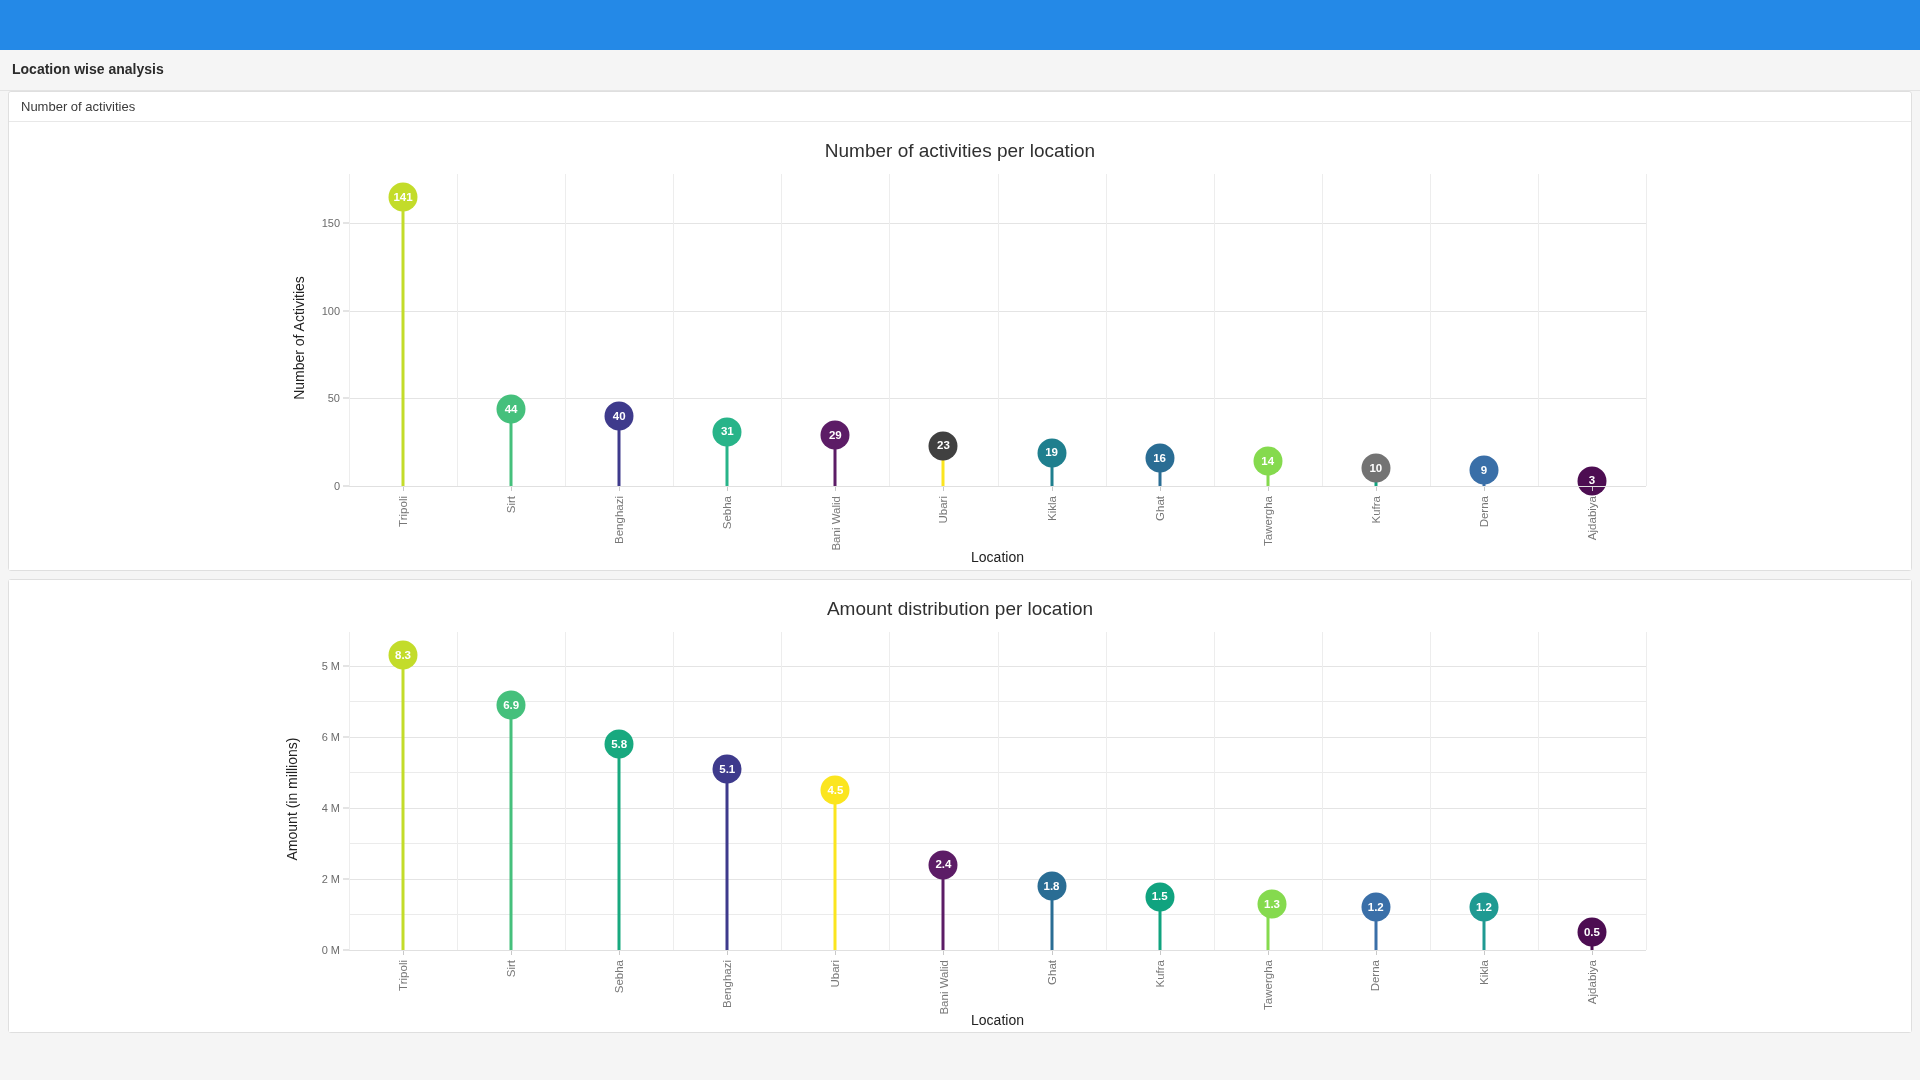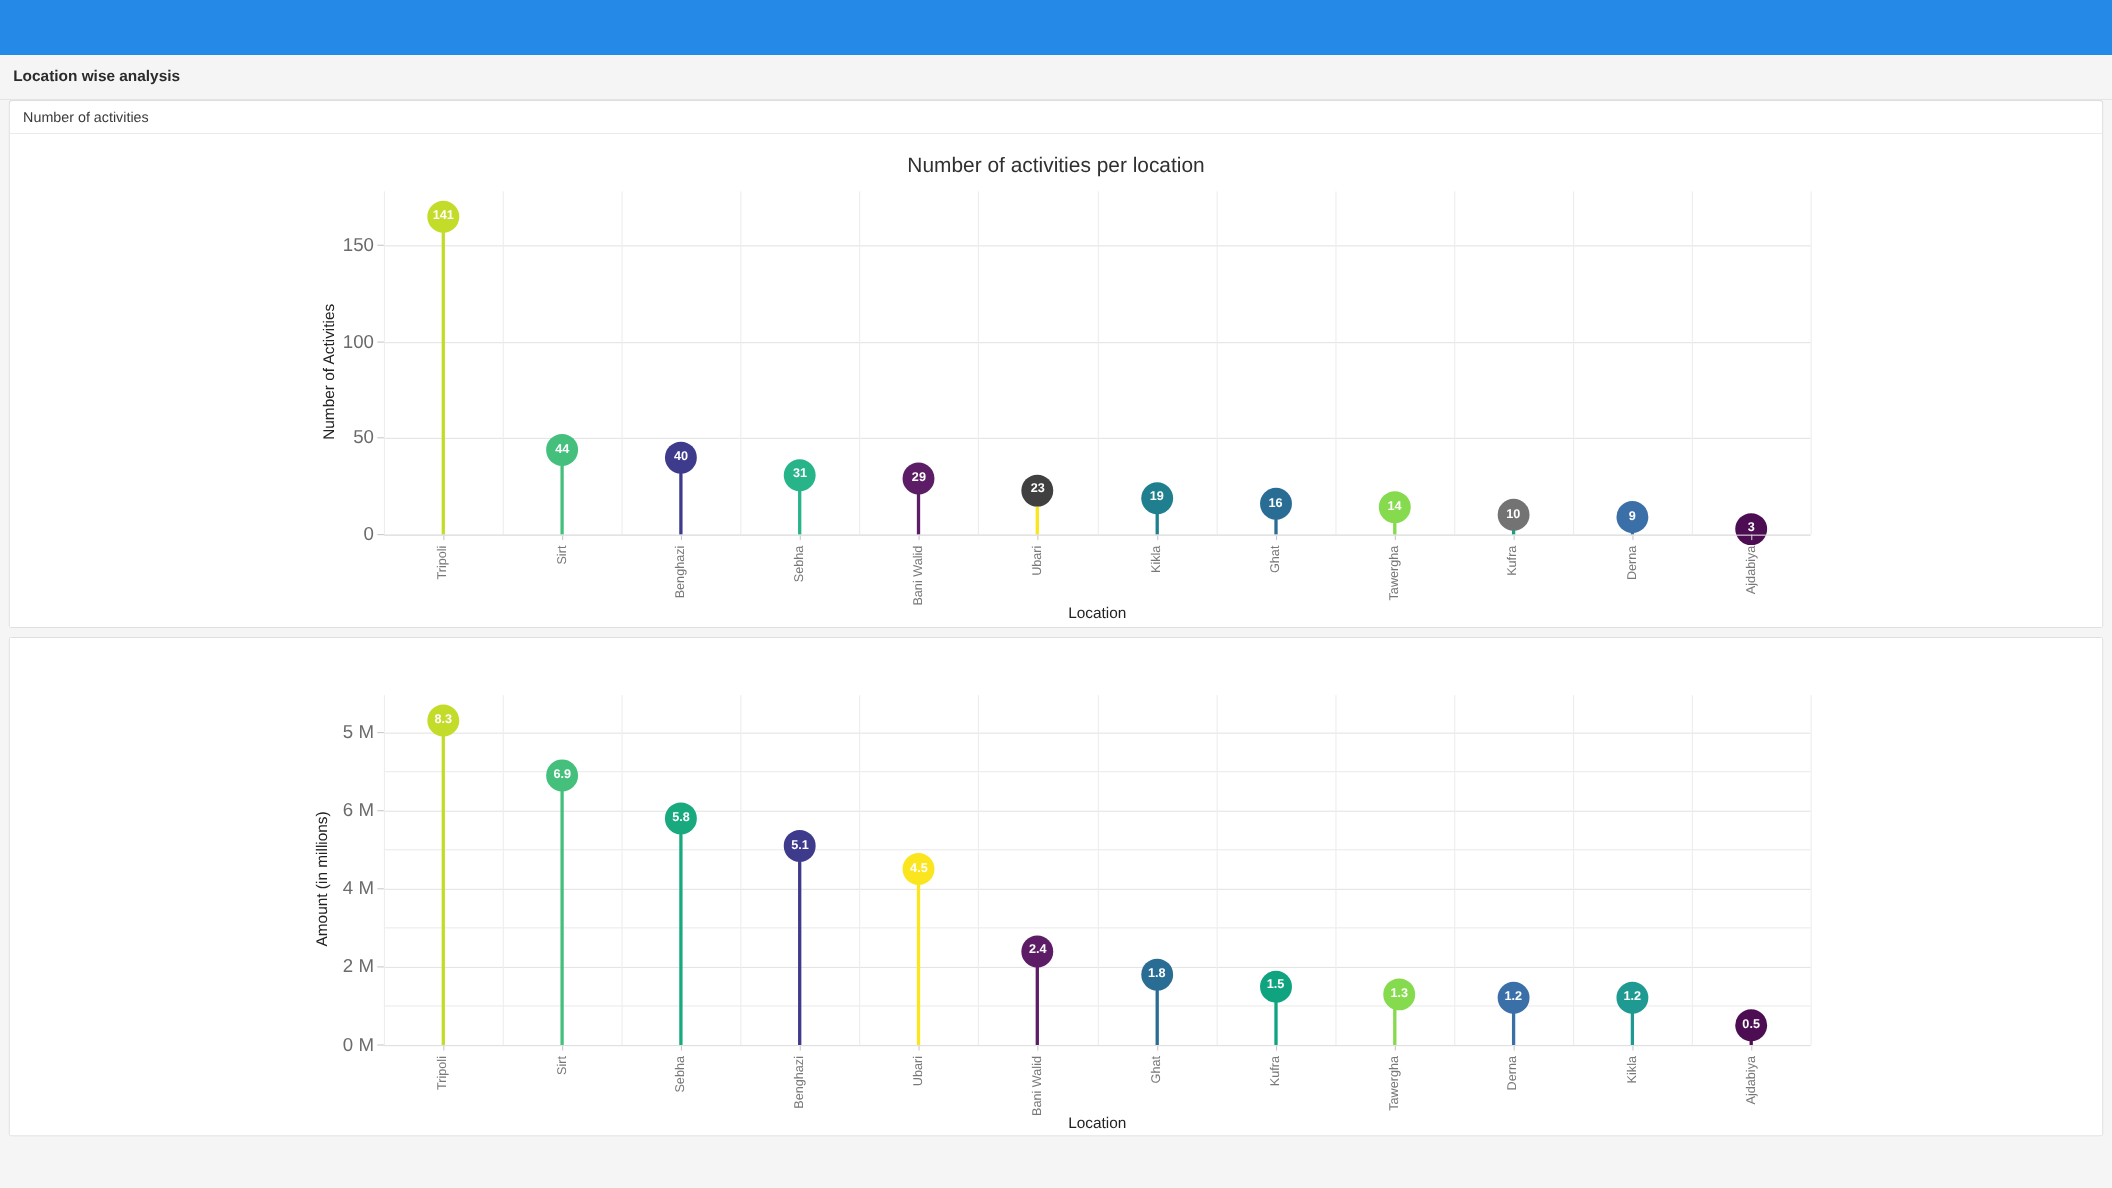--- a/index.html
+++ b/index.html
@@ -112,21 +112,21 @@
     position: absolute;
     top: 0; bottom: 0;
     width: 1px;
     background: #ededed;
   }
   .ytick {
     position: absolute;
     right: 100%;
     margin-right: 9px;
     transform: translateY(-50%);
-    font-size: 17px;
+    font-size: 11px;
     color: #6b6b6b;
     white-space: nowrap;
   }
   .ytick-mark {
     position: absolute;
     right: 100%;
     width: 6px;
     height: 1px;
     background: #c9c9c9;
     transform: translateY(-50%);
@@ -310,20 +310,21 @@
           </div>
           <div class="ylabel" style="left: 228px; top: 208px;">Number of Activities</div>
           <div class="xlabel" style="top: 427px; left: 340px; width: 1297px;">Location</div>
         </div>
     </div>
   </div>
 
   <div class="panel">
     <div class="panel-body h2">
       <div class="chart" id="chart1">
+          <div class="chart-title" style="top: 18px;">Amount distribution per location</div>
           <div class="plot" style="left: 340px; top: 52px; width: 1297px; height: 318px;">
             <div class="gridline-h" style="top: 282.469px;"></div>
             <div class="gridline-h" style="top: 211.408px;"></div>
             <div class="gridline-h" style="top: 140.346px;"></div>
             <div class="gridline-h" style="top: 69.2849px;"></div>
             <div class="gridline-h major" style="top: 318px;"></div>
             <div class="ytick-mark" style="top: 318px;"></div>
             <div class="ytick" style="top: 318px;">0 M</div>
             <div class="gridline-h major" style="top: 246.939px;"></div>
             <div class="ytick-mark" style="top: 246.939px;"></div>

